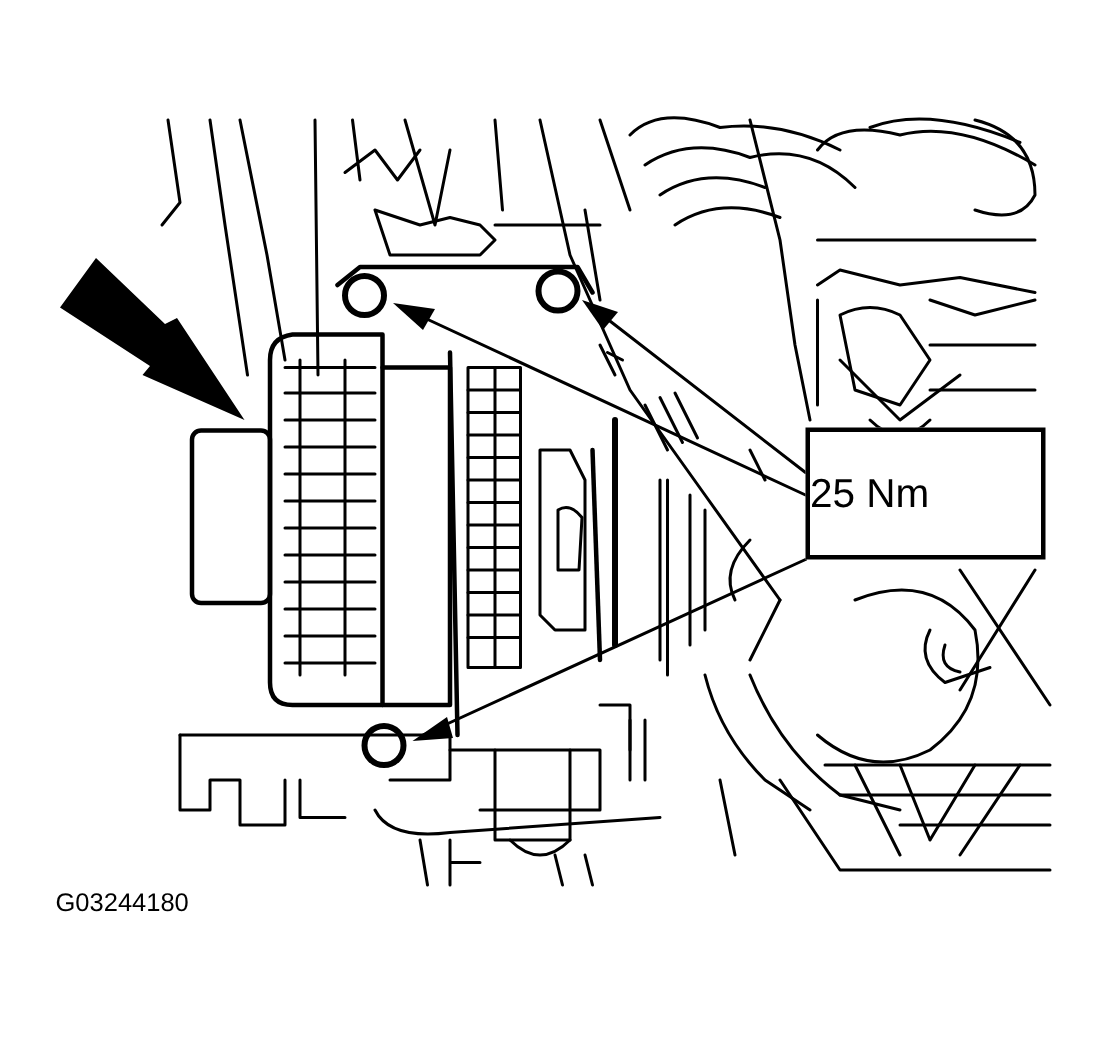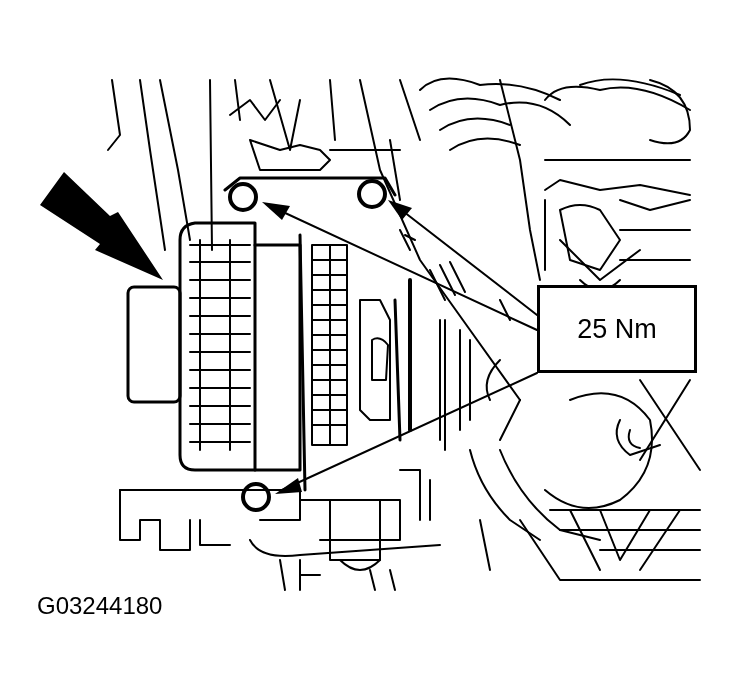--- a/index.html
+++ b/index.html
@@ -1,20 +1,20 @@
 <!DOCTYPE html>
 <html><head>
 <meta charset="utf-8">
 <style>
   html, body { margin: 0; padding: 0; background: #ffffff; }
   body { width: 744px; height: 691px; position: relative; overflow: hidden; font-family: "Liberation Sans", sans-serif; }
   #diagram { position: absolute; left: 0; top: 0; width: 744px; height: 691px; }
-  .callout-box { position: absolute; left: 537px; top: 285px; width: 160px; height: 88px; border: 3px solid #000; background: #fff; box-sizing: border-box; display: flex; flex-direction: row; align-items: center; justify-content: center; }
+  .callout-box { position: absolute; left: 537px; top: 285px; width: 160px; height: 88px; border: 3px solid #000; background: #fff; box-sizing: border-box; display: flex; flex-direction: row; align-items: center; }
   .callout-line { font-size: 27px; line-height: 36px; color: #000; letter-spacing: 0px; }
-  .caption { position: absolute; left: 37px; top: 592px; font-size: 24px; color: #000; }
+  .caption { position: absolute; left: 37px; top: 592px; font-size: 17px; color: #000; }
 </style>
 </head>
 <body>
 
 <svg id="diagram" viewBox="0 0 744 691" xmlns="http://www.w3.org/2000/svg">
   <g fill="none" stroke="#000" stroke-width="2" stroke-linecap="round" stroke-linejoin="round">
 
     <g>
       <path d="M112 80 L120 135 L108 150"></path>
       <path d="M140 80 L150 150 L165 250"></path>

